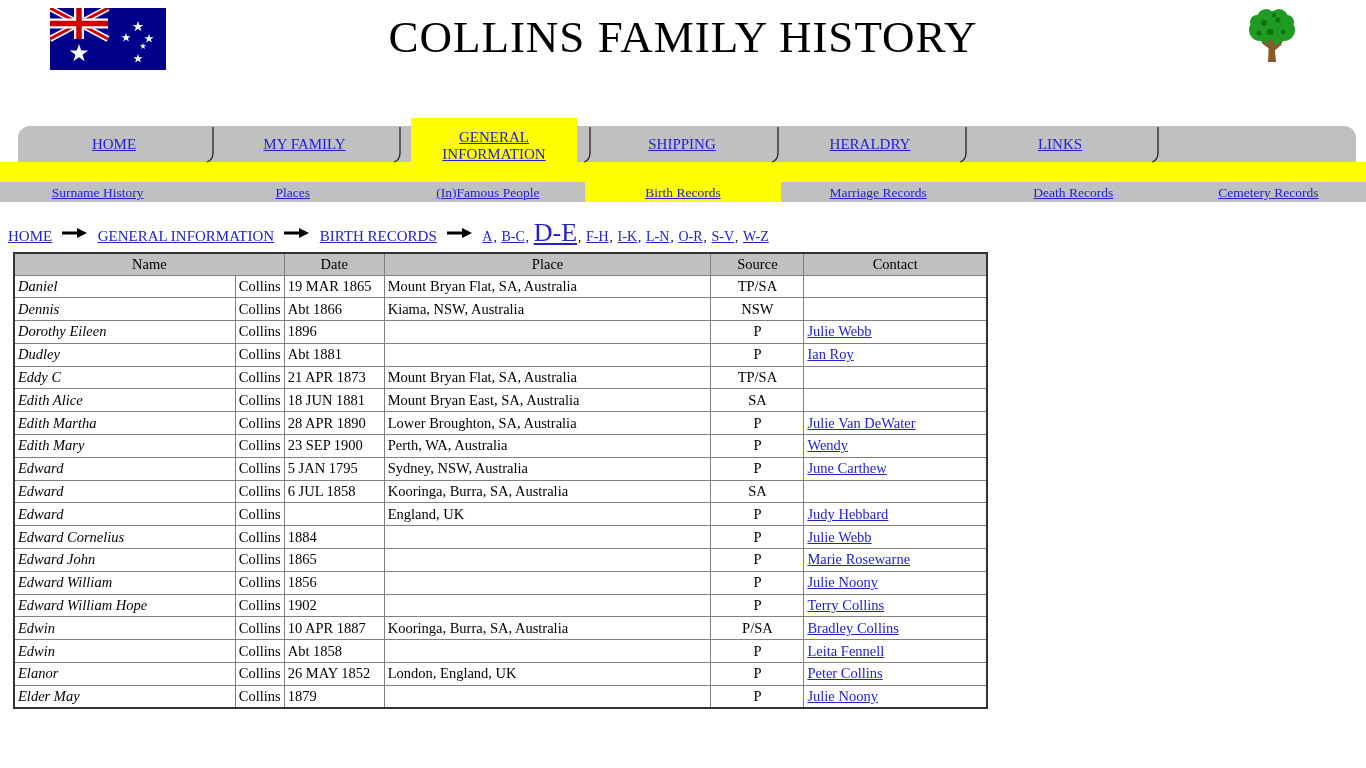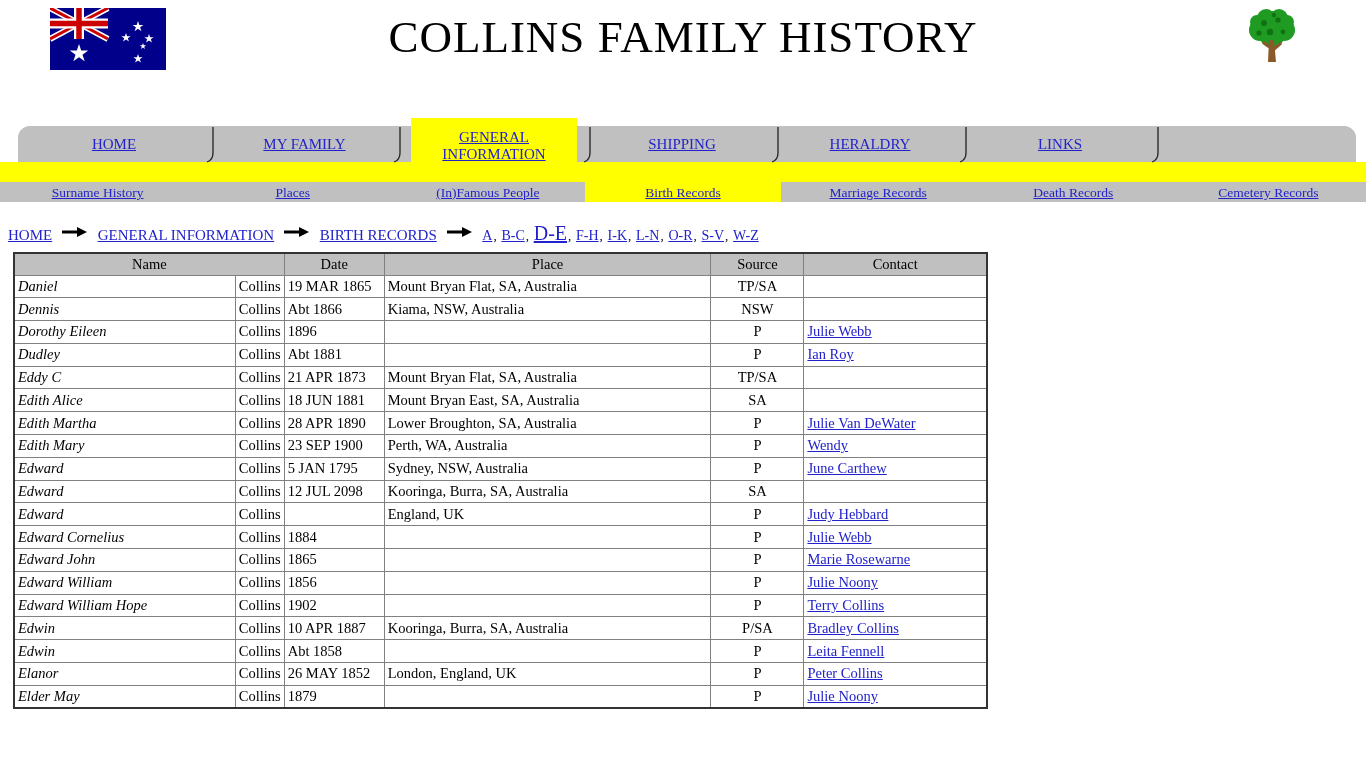--- a/index.html
+++ b/index.html
@@ -137,21 +137,21 @@
   .arrow {
     display: inline-block;
     margin: 0 6px;
     position: relative;
     top: -2px;
   }
   .arrow svg { display: block; }
   .alpha-sep { color: #000; margin: 0 1px; font-size: 13px; }
   .alpha a { font-size: 14px; }
   .alpha.current a {
-    font-size: 20px;
+    font-size: 26px;
     letter-spacing: 0px;
   }
 
   
   .records-wrap {
     padding: 6px 0 0 13px;
   }
   table.records {
     border-collapse: collapse;
     border: 2px solid #333333;
@@ -445,21 +445,21 @@
           <td class="c-given">Edward</td>
           <td class="c-sur">Collins</td>
           <td class="c-date">5 JAN 1795</td>
           <td class="c-place">Sydney, NSW, Australia</td>
           <td class="c-source">P</td>
           <td class="c-contact"><a href="#">June Carthew</a></td>
         </tr>
         <tr>
           <td class="c-given">Edward</td>
           <td class="c-sur">Collins</td>
-          <td class="c-date">12 JUL 2098</td>
+          <td class="c-date">6 JUL 1858</td>
           <td class="c-place">Kooringa, Burra, SA, Australia</td>
           <td class="c-source">SA</td>
           <td class="c-contact"></td>
         </tr>
         <tr>
           <td class="c-given">Edward</td>
           <td class="c-sur">Collins</td>
           <td class="c-date"></td>
           <td class="c-place">England, UK</td>
           <td class="c-source">P</td>

